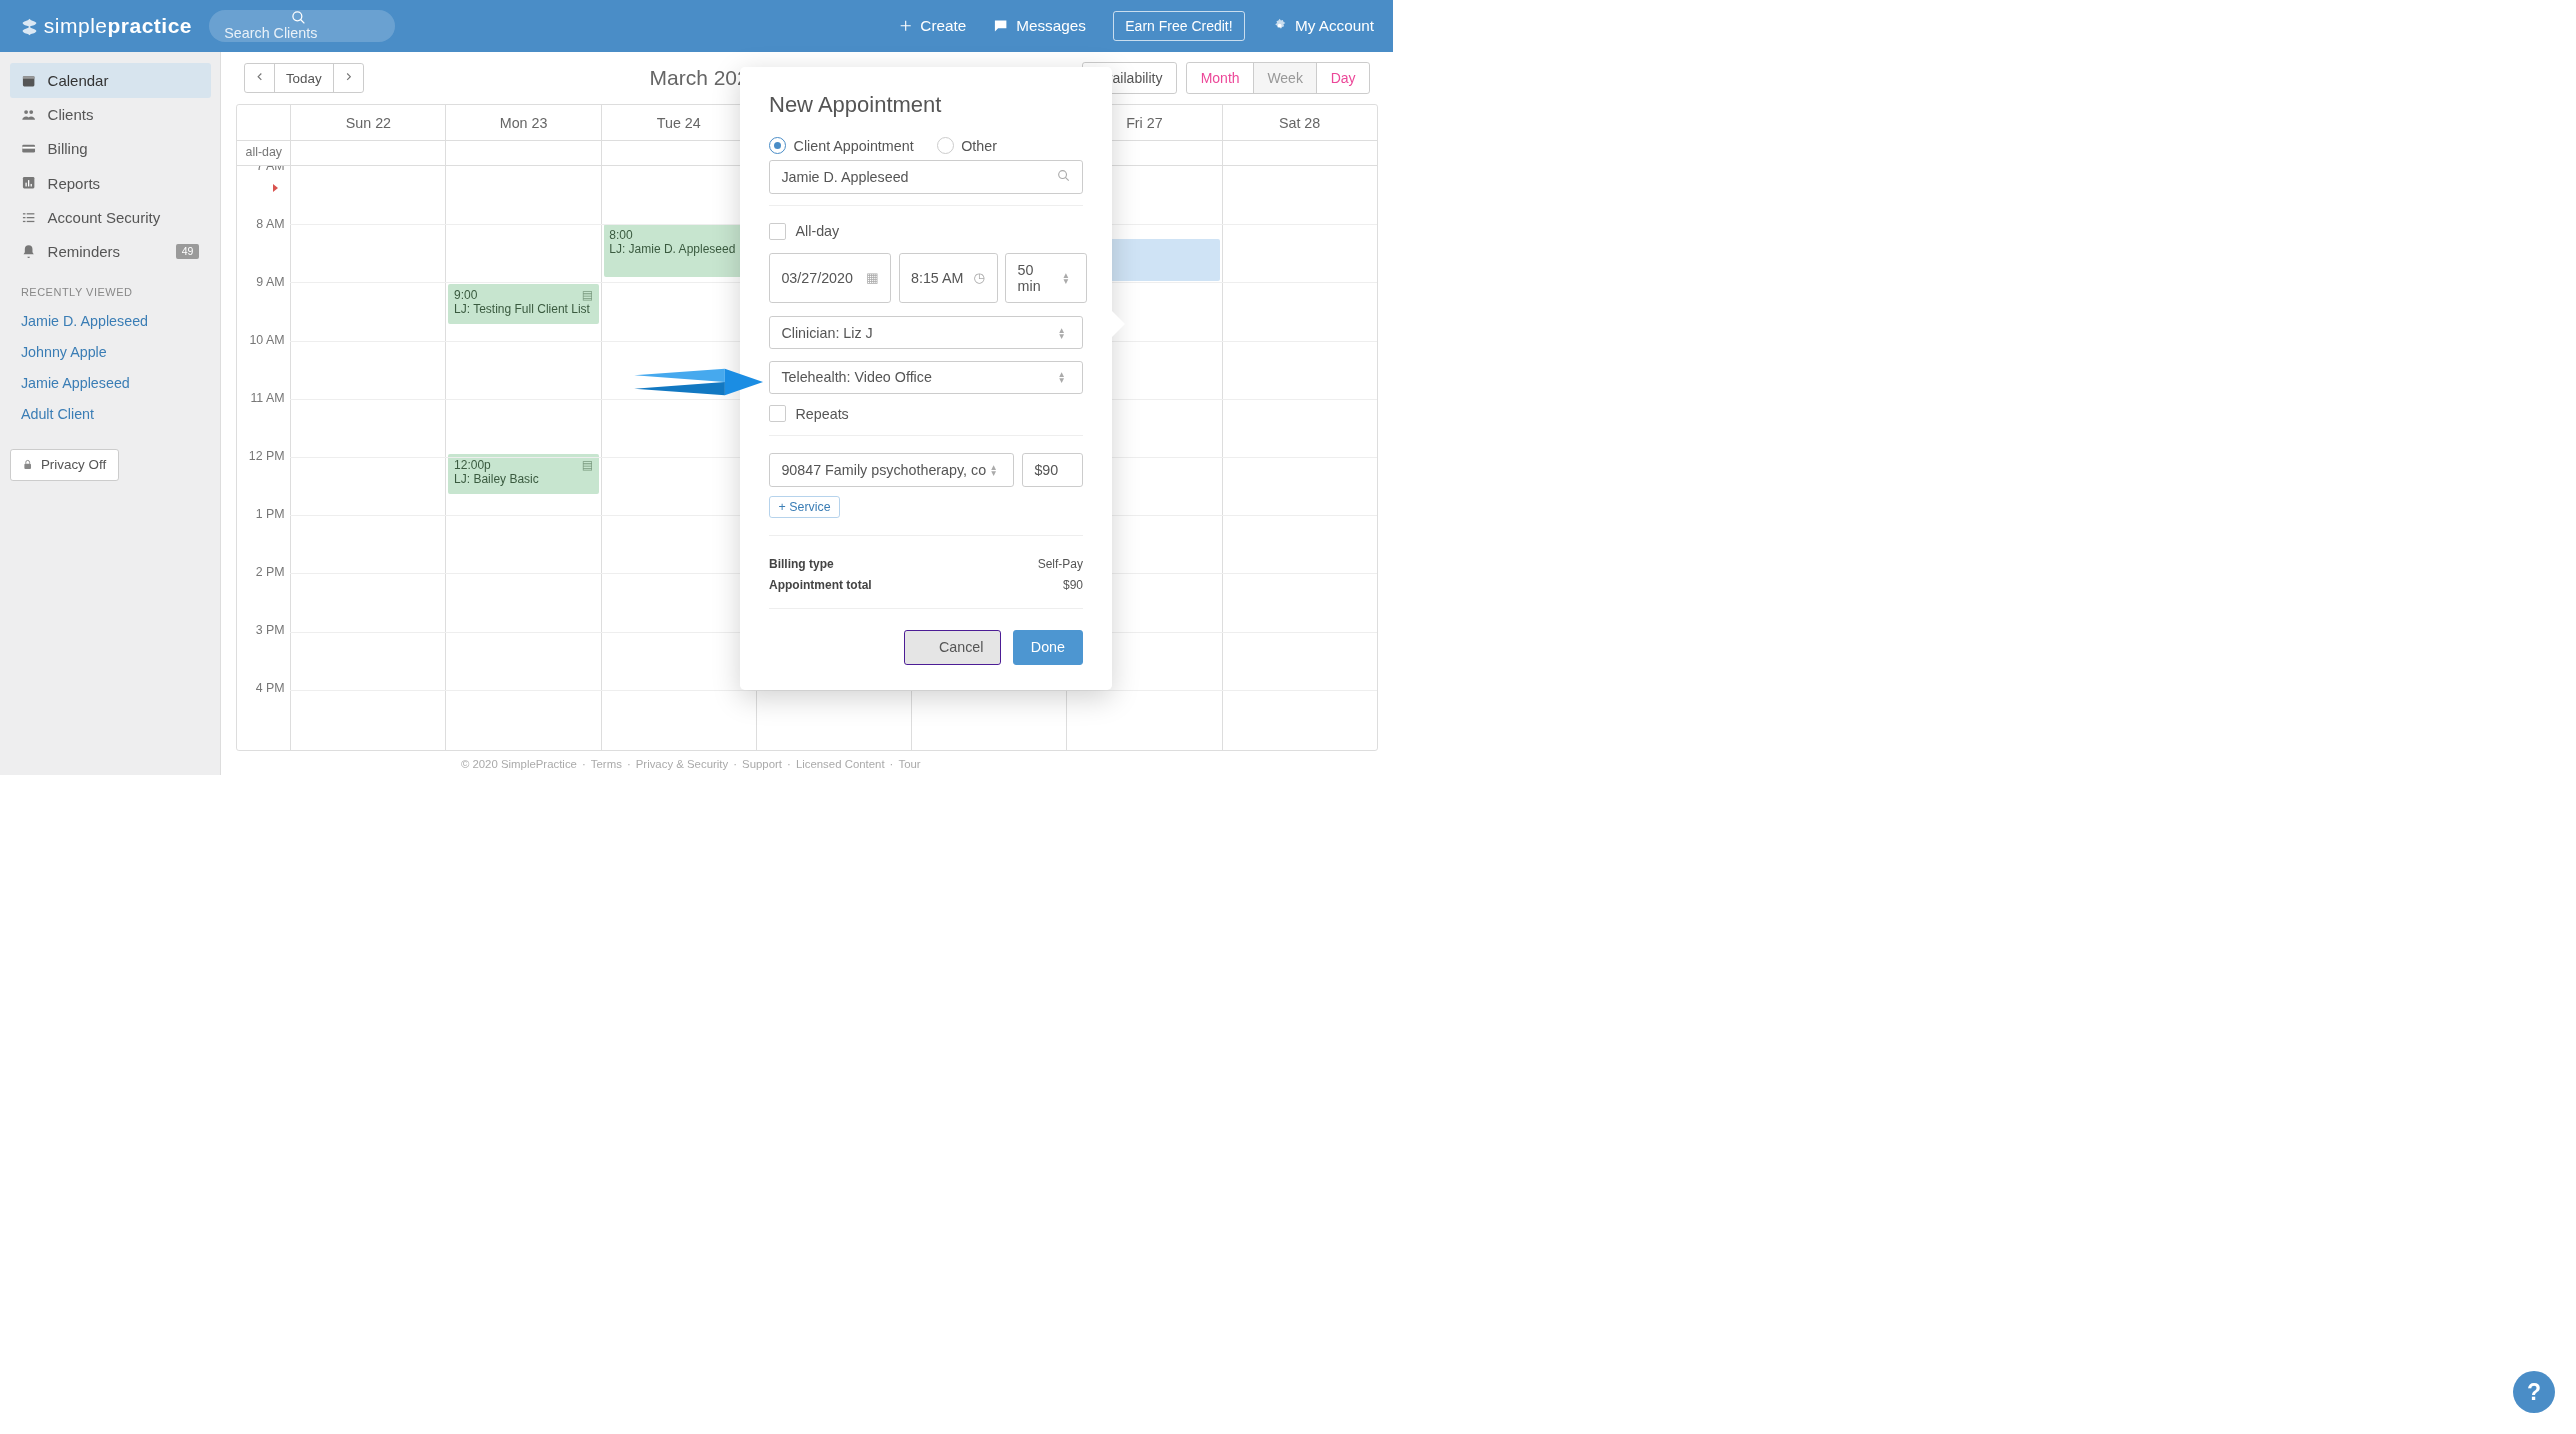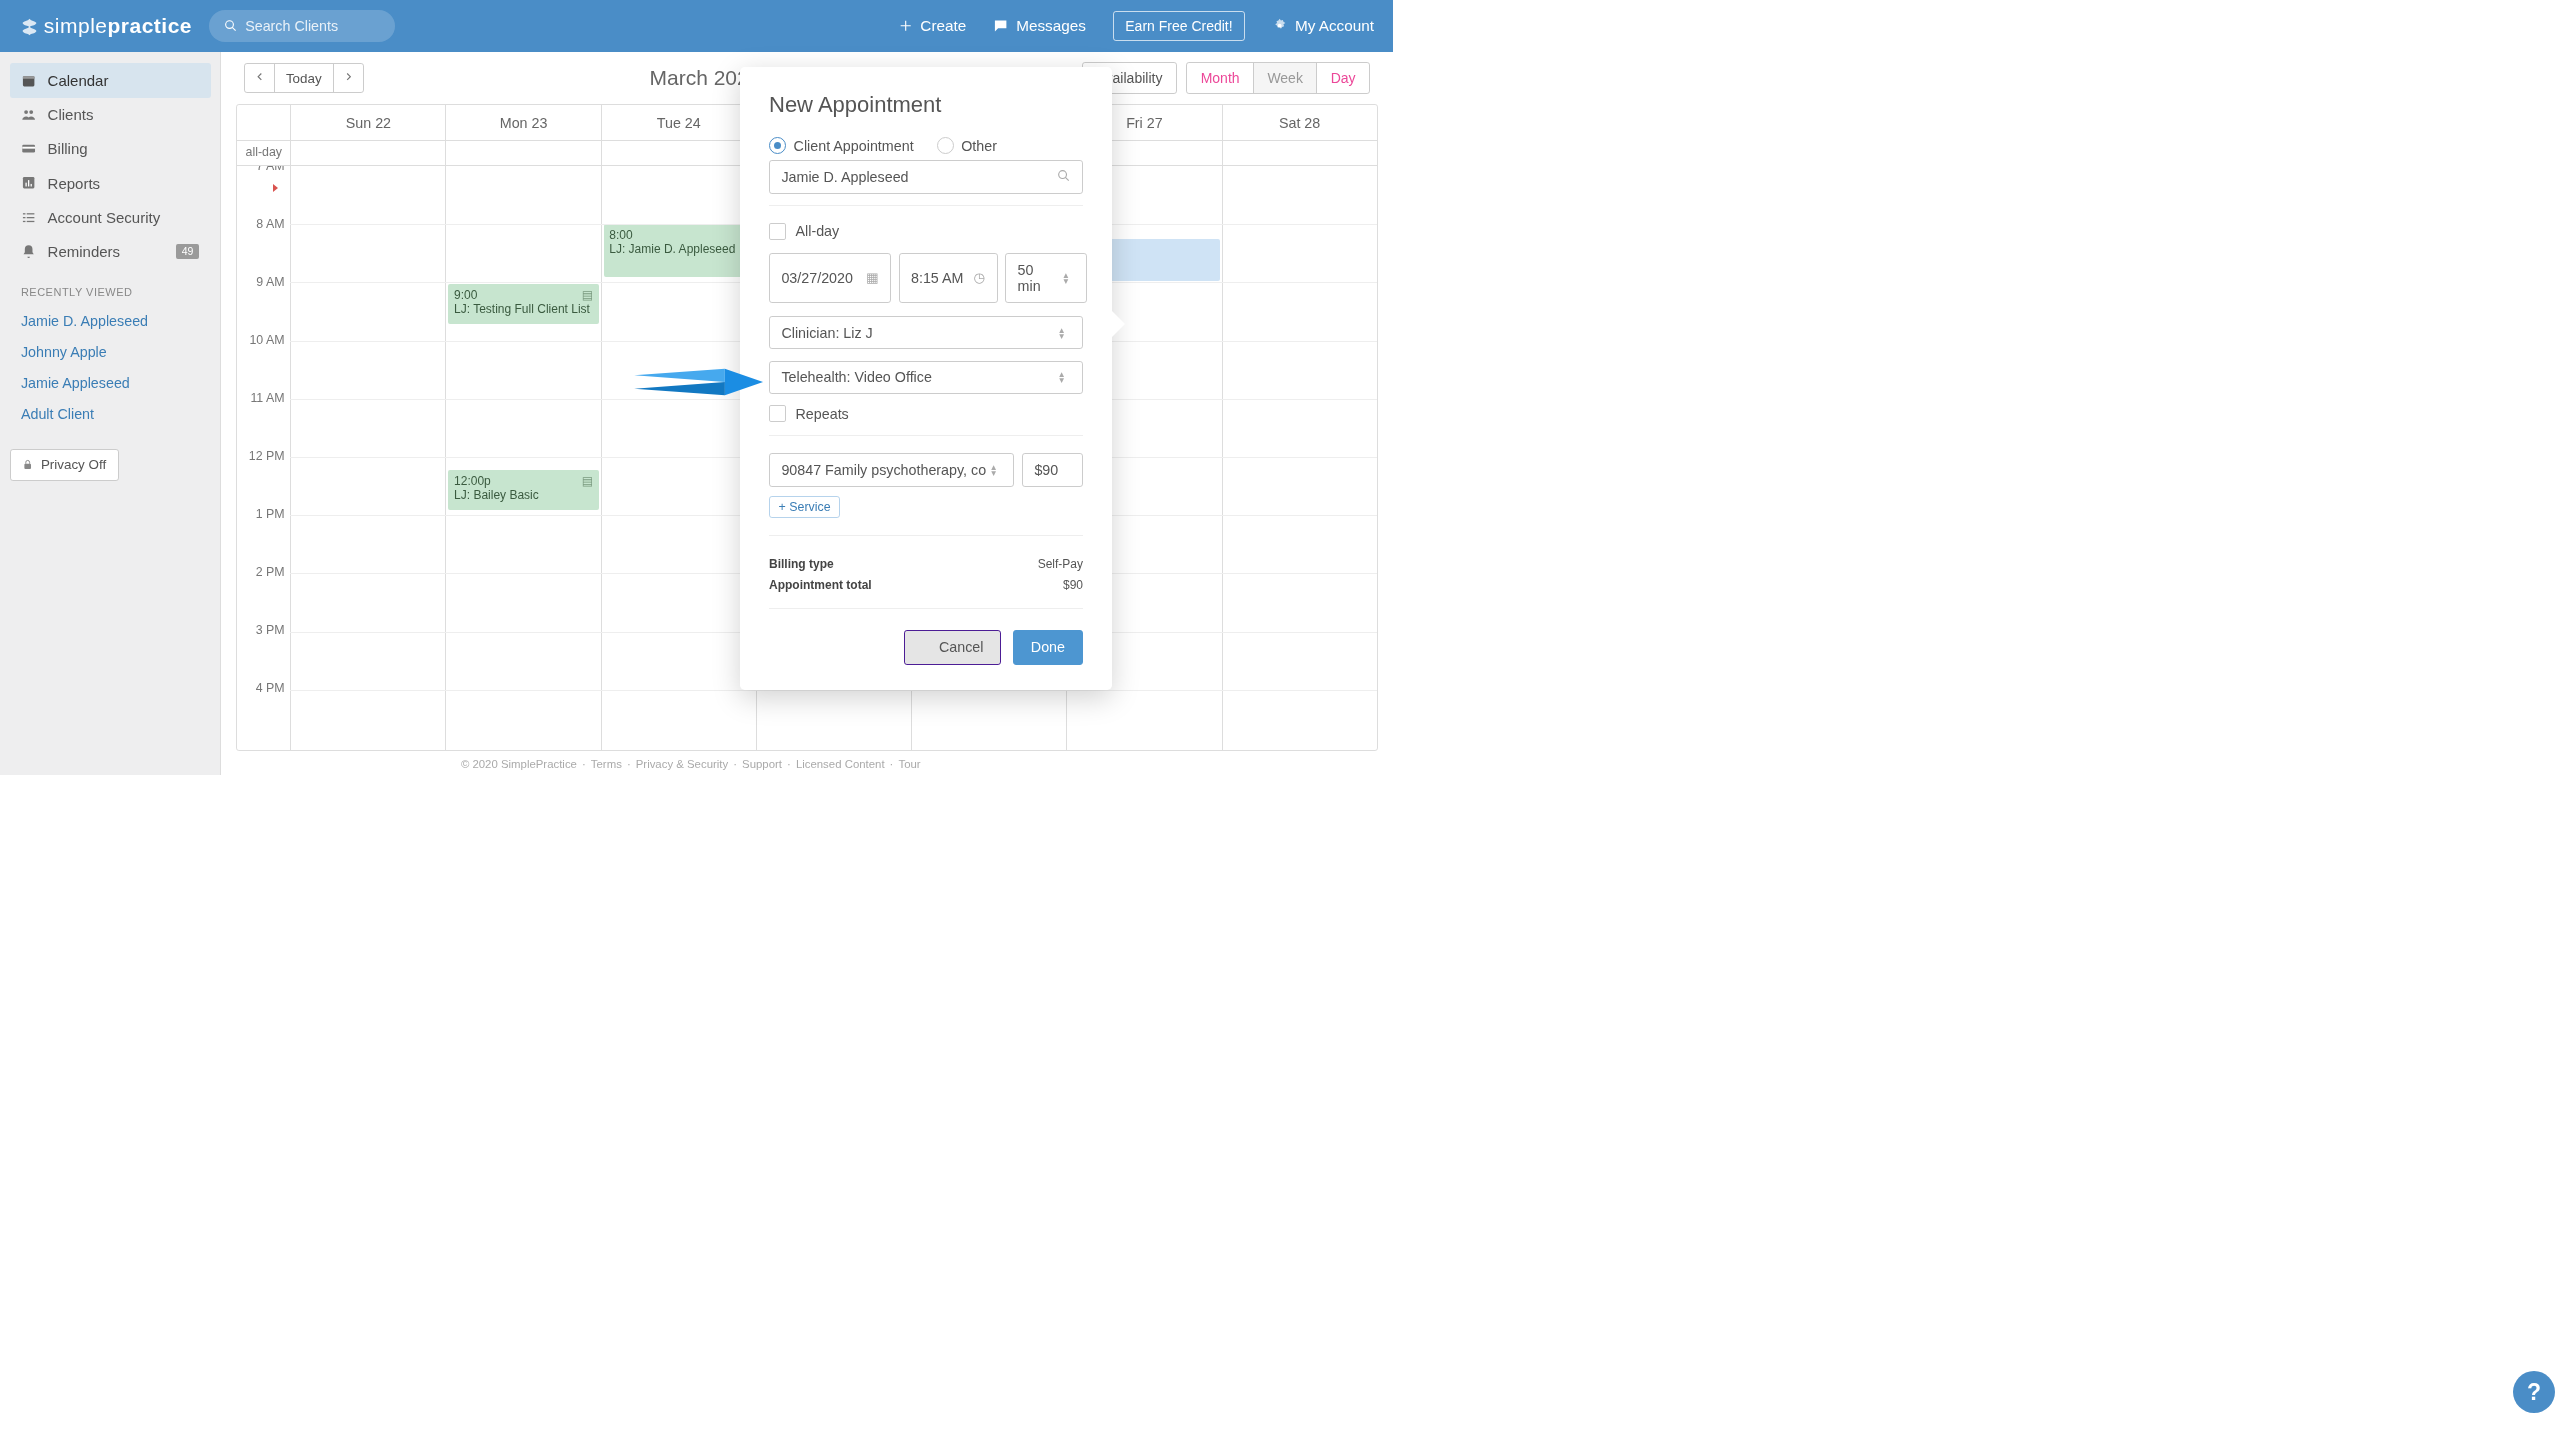--- a/index.html
+++ b/index.html
@@ -2,21 +2,21 @@
 <html><head>
 <meta charset="utf-8">
 <style>
 * { box-sizing: border-box; margin: 0; padding: 0; }
 body { font-family: -apple-system, BlinkMacSystemFont, "Segoe UI", Helvetica, Arial, sans-serif; font-size: 13.4px; color: #4a4a4a; background:#fff; width:1393px; height:775px; overflow:hidden; position:relative;}
 
 .header { background:#4a8dc7; height:52px; display:flex; align-items:center; padding:0 19px; color:#fff;}
 .logo { display:flex; align-items:center; font-weight:500; font-size:21px; letter-spacing:0.5px;}
 .logo svg{margin-right:3.8px;}
 .logo b{font-weight:600;}
-.search-box{ margin-left:17px; background:rgba(255,255,255,.18); border-radius:19px; height:32px; display:flex; align-items:center; padding:0 15.3px; width:186px;}
+.search-box{ margin-left:17px; background:rgba(255,255,255,.18); border-radius:19px; height:32px; display:flex; align-items:center; padding:0 15.3px; width:186px;flex-direction:column;}
 .search-box input{ background:none; border:none; outline:none; color:#fff; font-size:14.3px; width:100%;}
 .search-box input::placeholder{color:rgba(255,255,255,.85);}
 .header-spacer{flex:1;}
 .hbtn{ display:flex; align-items:center; color:#fff; font-size:15.3px; margin-left:27px; cursor:pointer;}
 .hbtn svg{margin-right:7.6px;}
 .credit-btn{ border:1px solid rgba(255,255,255,.7); padding:5.7px 11.4px; border-radius:2.9px; font-size:14px;}
 
 .sidebar{ width:221px; background:#eeeeef; height:calc(100% - 52px); float:left; border-right:1px solid #ddd; padding:11.4px 9.5px;}
 .nav-item{ display:flex; align-items:center; padding:8.6px 11.4px; font-size:15px; color:#555; border-radius:2.9px; cursor:pointer;}
 .nav-item.active{ background:#d7e4ee; color:#333; font-weight:500;}
@@ -257,21 +257,21 @@
           <div>3 PM</div>
           <div>4 PM</div>
       </div>
 
       <div class="day-col"></div>
       <div class="day-col">
         <div class="event" style="top:118px;height:40px;">
           <span>9:00</span><span class="e-icon">▤</span><br>
           <span>LJ: Testing Full Client List</span>
         </div>
-        <div class="event" style="top:304px;height:40px;">
+        <div class="event" style="top:288px;height:40px;">
           <span>12:00p</span><span class="e-icon">▤</span><br>
           <span>LJ: Bailey Basic</span>
         </div>
       </div>
       <div class="day-col">
         <div class="event" style="top:58px;height:53px;">
           <span>8:00</span><br>
           <span>LJ: Jamie D. Appleseed</span>
         </div>
       </div>

